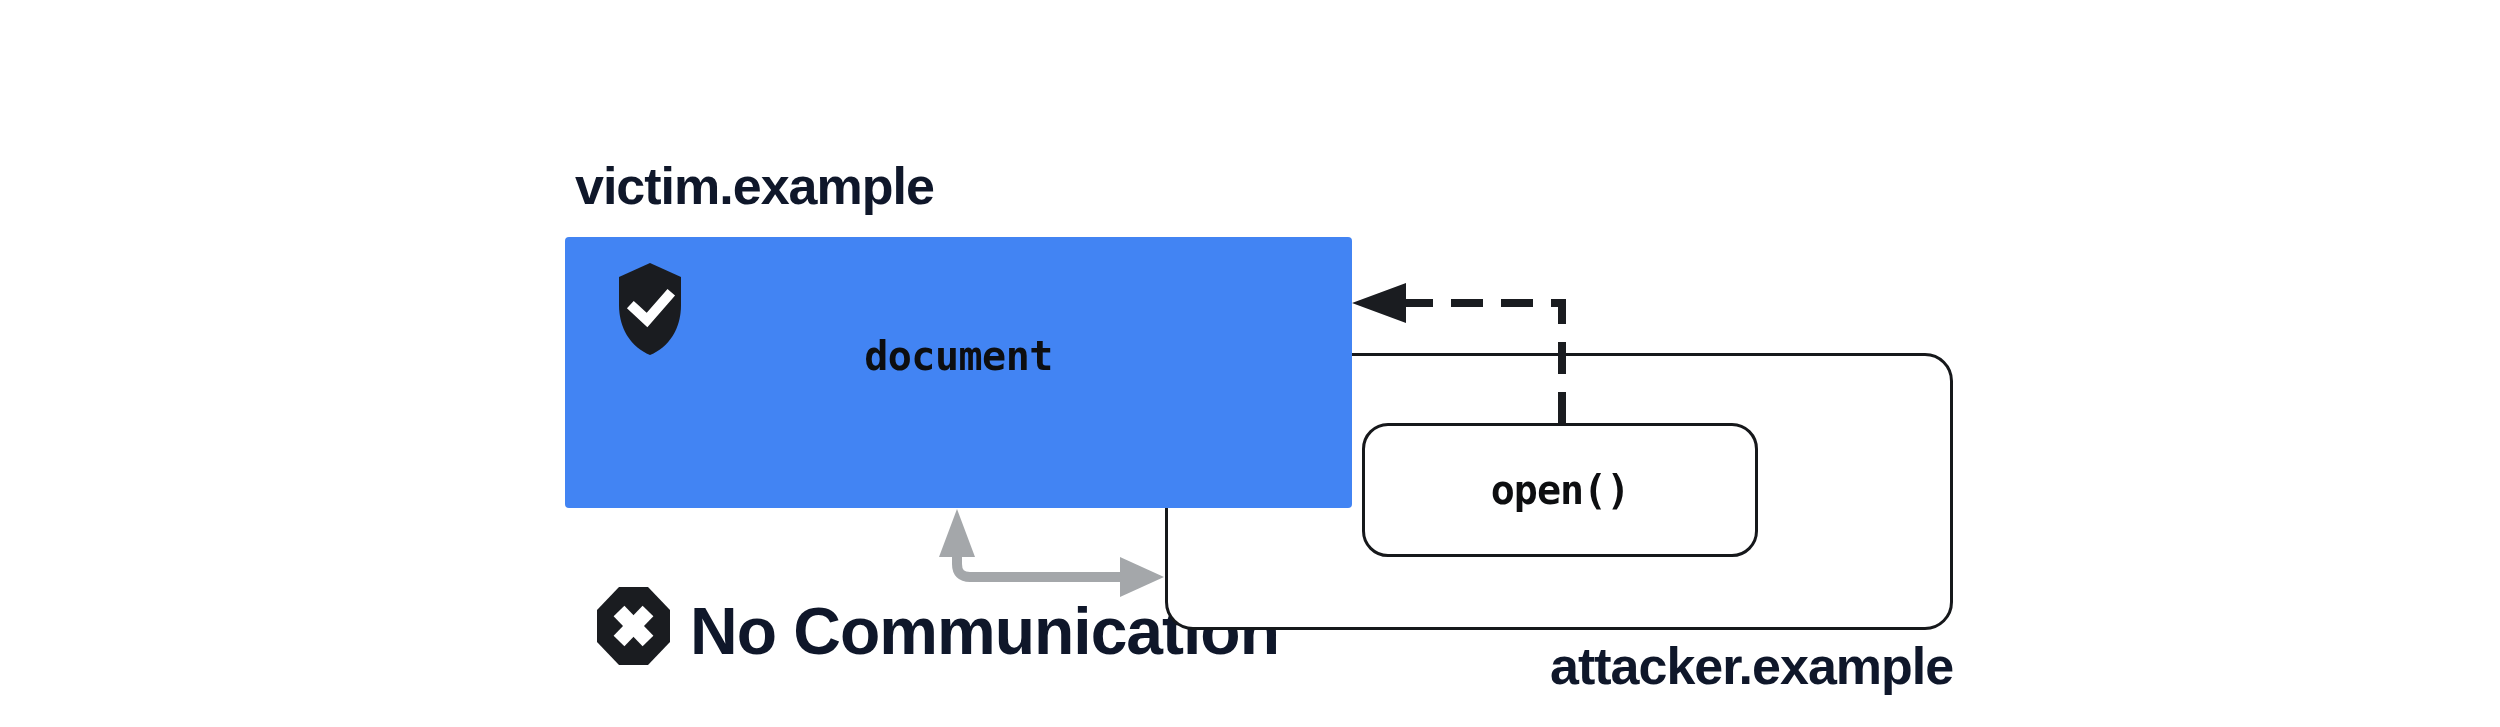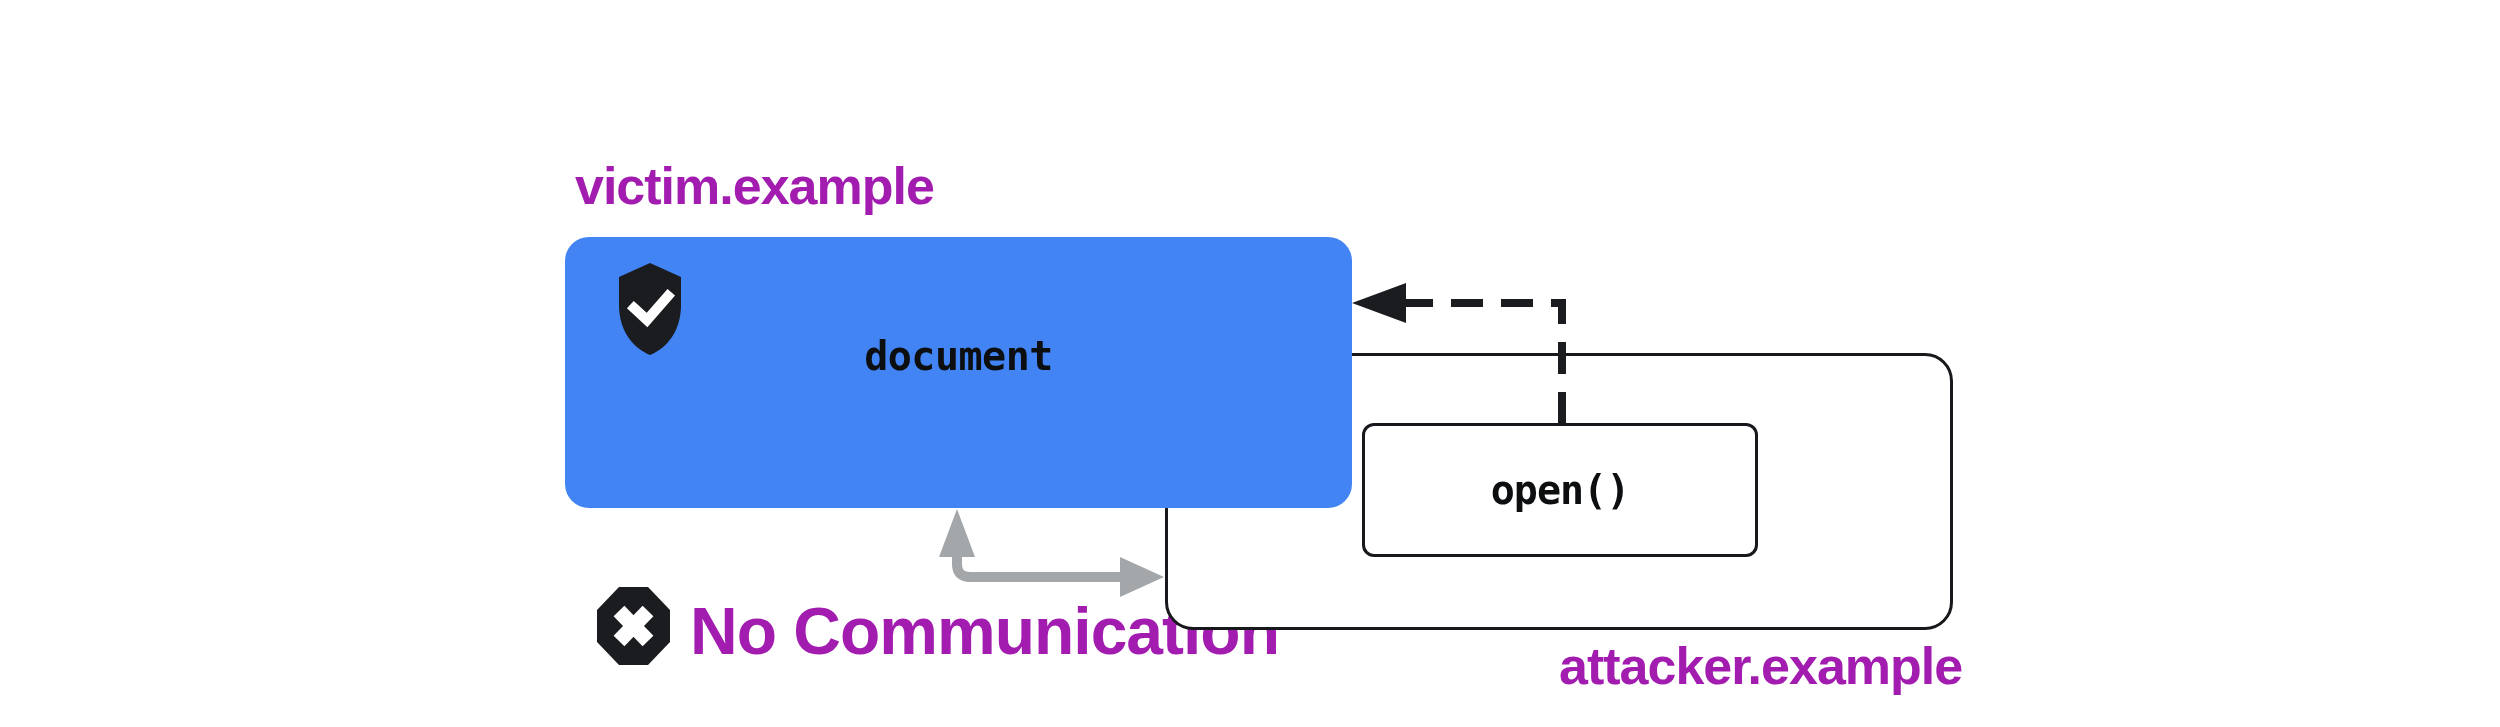--- a/index.html
+++ b/index.html
@@ -15,36 +15,35 @@
   }
   .canvas {
     position: relative;
     width: 2500px;
     height: 727px;
     background: #ffffff;
   }
   .label {
     position: absolute;
     font-weight: bold;
-    color: #a21caf;
+    color: #0f172a;
     letter-spacing: -1px;
     white-space: nowrap;
   }
   .victim-label {
     left: 575px;
     top: 158px;
     font-size: 52px;
     line-height: 56px;
   }
   .attacker-label {
     left: 1550px;
     top: 638px;
     font-size: 52px;
     line-height: 56px;
-    margin-left: 9px;
   }
   .nocomm-label {
     left: 690px;
     top: 603px;
     font-size: 66px;
     line-height: 56px;
   }
   
   .attacker-box {
     position: absolute;
@@ -60,42 +59,42 @@
   }
   .open-box {
     position: absolute;
     left: 1362px;
     top: 423px;
     width: 396px;
     height: 134px;
     box-sizing: border-box;
     background: #ffffff;
     border: 3px solid #16181b;
-    border-radius: 12px;
+    border-radius: 26px;
     z-index: 2;
     display: flex;
     align-items: center;
     justify-content: center;
   }
   .open-box .code {
     font-family: "DejaVu Sans Mono", monospace;
     font-weight: bold;
     font-size: 40px;
     letter-spacing: -1px;
     color: #0d0e10;
   }
   
   .victim-box {
     position: absolute;
     left: 565px;
     top: 237px;
     width: 787px;
     height: 271px;
     background: #4284f3;
-    border-radius: 24px;
+    border-radius: 4px;
     z-index: 3;
   }
   .victim-box .shield {
     position: absolute;
     left: 45px;
     top: 24px;
     width: 80px;
     height: 96px;
   }
   .victim-doc-text {

